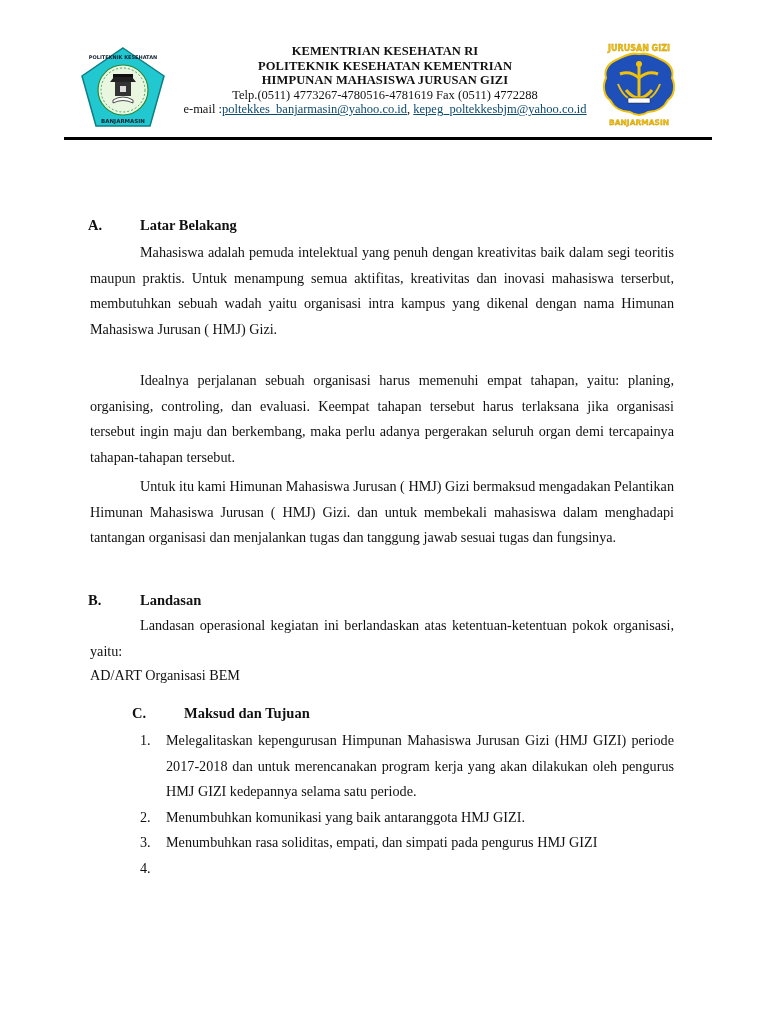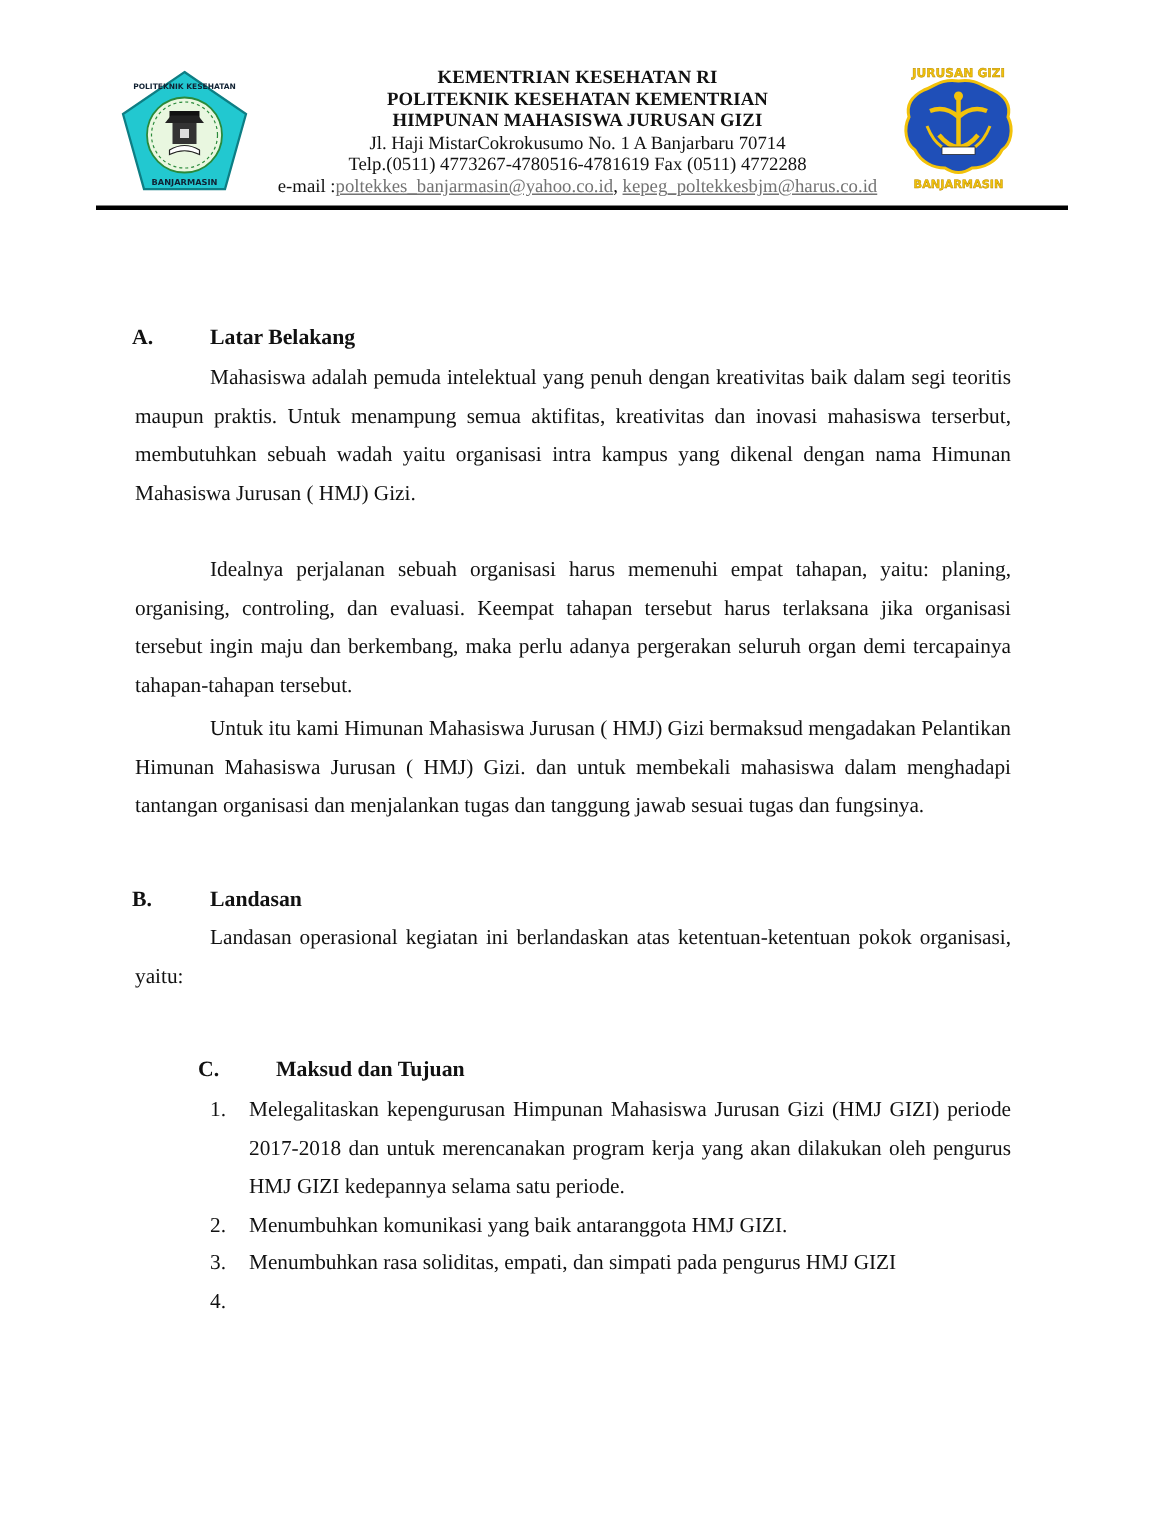--- a/index.html
+++ b/index.html
@@ -8,21 +8,21 @@
   .page { position:absolute; left:0; top:0; width:768px; height:1024px; }
 
   
   .kop { position:absolute; left:60px; top:44px; width:650px; height:92px; }
   .logo-left { position:absolute; left:20px; top:2px; width:86px; height:84px; }
   .logo-right { position:absolute; left:538px; top:-4px; width:82px; height:88px; }
   .kop-text { position:absolute; left:100px; top:0; width:450px; text-align:center; }
   .kop-line { font-size:12.5px; line-height:14.6px; white-space:nowrap; }
   .kop-line.bold { font-weight:bold; font-size:12.5px; letter-spacing:0.1px; }
   .kop-email { font-size:12.5px; line-height:14.6px; white-space:nowrap; }
-  .kop-email a { color:#737373; text-decoration:underline; }
+  .kop-email a { color:#0c4a6e; text-decoration:underline; }
   .rule { position:absolute; left:64px; top:137px; width:648px; height:3px; background:#000; }
 
   
   .title { position:absolute; left:80px; top:163px; width:608px; text-align:center;
            font-weight:bold; font-size:17.5px; line-height:24px; }
   .title .sc { font-size:13px; }
 
   
   .sec-head { position:absolute; left:88px; font-weight:bold; font-size:14.5px; }
   .sec-head .letter { display:inline-block; width:52px; }
@@ -51,24 +51,23 @@
       <rect x="40" y="40" width="6" height="6" fill="#ddd"></rect>
       <path d="M33,54 Q43,48 53,54 L53,57 Q43,52 33,57 Z" fill="#fff" stroke="#222" stroke-width="0.8"></path>
       <text x="43" y="13" font-size="5" text-anchor="middle" fill="#123" font-family="DejaVu Sans, sans-serif" font-weight="bold">POLITEKNIK KESEHATAN</text>
       <text x="43" y="77" font-size="5.5" text-anchor="middle" fill="#123" font-family="DejaVu Sans, sans-serif" font-weight="bold">BANJARMASIN</text>
     </svg>
 
     <div class="kop-text">
       <div class="kop-line bold">KEMENTRIAN KESEHATAN RI</div>
       <div class="kop-line bold">POLITEKNIK KESEHATAN KEMENTRIAN</div>
       <div class="kop-line bold">HIMPUNAN MAHASISWA JURUSAN GIZI</div>
-      <div class="kop-line">Jl. Haji MistarCokrokusumo No. 1 A Banjarbaru 70714</div>
       <div class="kop-line">Telp.(0511) 4773267-4780516-4781619 Fax (0511) 4772288</div>
       <div class="kop-email">
-        <span>e-mail :</span><a>poltekkes_banjarmasin@yahoo.co.id</a><span>,</span> <a>kepeg_poltekkesbjm@harus.co.id</a>
+        <span>e-mail :</span><a>poltekkes_banjarmasin@yahoo.co.id</a><span>,</span> <a>kepeg_poltekkesbjm@yahoo.co.id</a>
       </div>
     </div>
 
     <svg class="logo-right" viewBox="0 0 82 88">
       <text x="41" y="11" font-size="8" text-anchor="middle" fill="#f2c20a" stroke="#b88a00" stroke-width="0.3" font-family="DejaVu Sans, sans-serif" font-weight="bold">JURUSAN GIZI</text>
       <path d="M41,14 C52,12 58,18 64,20 C72,24 76,30 74,38 C78,46 76,56 70,60 C66,68 58,72 50,72 C44,76 38,76 32,72 C24,72 16,68 12,60 C6,56 4,46 8,38 C6,30 10,24 18,20 C24,18 30,12 41,14 Z" fill="#1f4fb8" stroke="#f2c20a" stroke-width="2"></path>
       <path d="M22,34 Q32,30 41,38 Q50,30 60,34" fill="none" stroke="#f2c20a" stroke-width="3"></path>
       <line x1="41" y1="26" x2="41" y2="60" stroke="#f2c20a" stroke-width="3"></line>
       <circle cx="41" cy="24" r="3" fill="#f2c20a"></circle>
       <path d="M28,50 Q41,66 54,50" fill="none" stroke="#f2c20a" stroke-width="3"></path>
@@ -93,20 +92,21 @@
   <div class="para" style="top:474px;">
     <span class="indent"></span><span>Untuk itu kami Himunan Mahasiswa Jurusan ( HMJ) Gizi bermaksud mengadakan Pelantikan Himunan Mahasiswa Jurusan ( HMJ) Gizi. dan untuk membekali mahasiswa dalam menghadapi tantangan organisasi dan menjalankan tugas dan tanggung jawab sesuai tugas dan fungsinya.</span>
   </div>
 
   <div class="sec-head" style="top:592px;">
     <span class="letter">B.</span><span>Landasan</span>
   </div>
   <div class="para" style="top:613px;">
     <span class="indent"></span><span>Landasan operasional kegiatan ini berlandaskan atas ketentuan-ketentuan pokok organisasi, yaitu:</span>
   </div>
+  <div class="plain" style="top:663px;">AD/ART Organisasi BEM</div>
 
   <div class="sec-head" style="top:705px;margin-left:44px;">
     <span class="letter">C.</span><span>Maksud dan Tujuan</span>
   </div>
   <div class="list" style="top:728px;">
     <div class="li">
       <span class="num">1.</span>
       <span>Melegalitaskan kepengurusan Himpunan Mahasiswa Jurusan Gizi (HMJ GIZI) periode 2017-2018 dan untuk merencanakan program kerja yang akan dilakukan oleh pengurus HMJ GIZI kedepannya selama satu periode.</span>
     </div>
     <div class="li">

